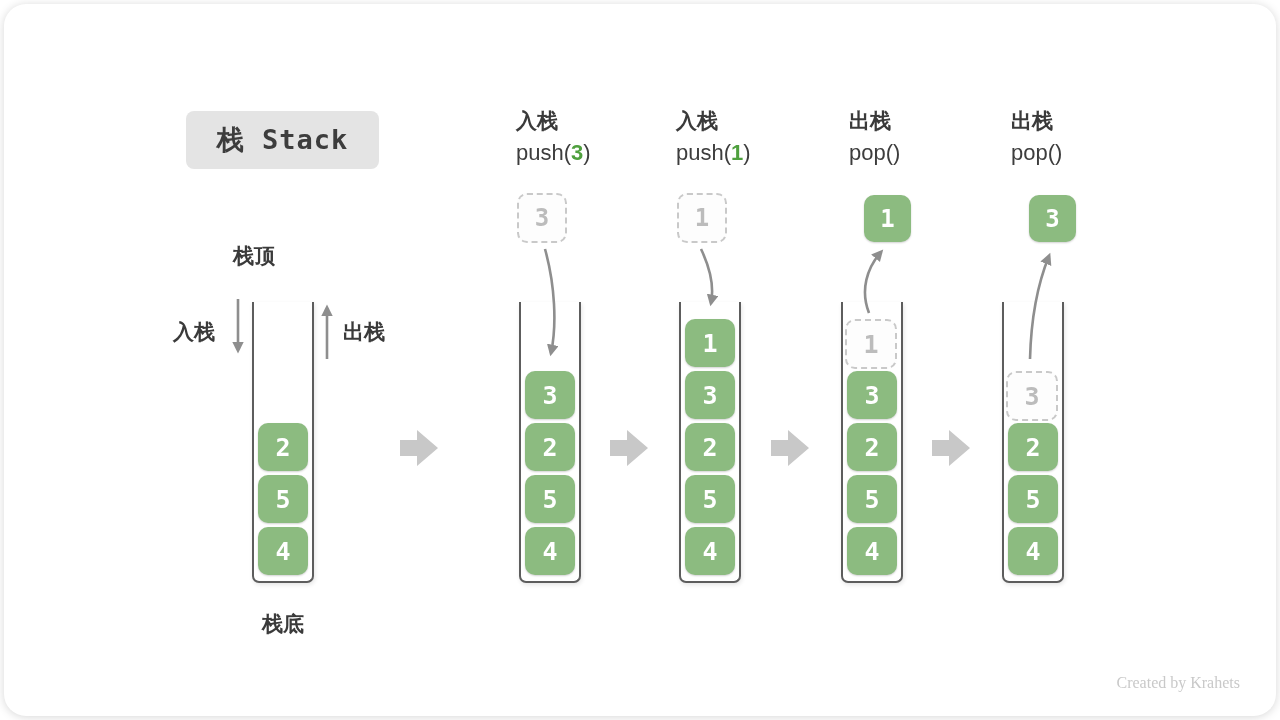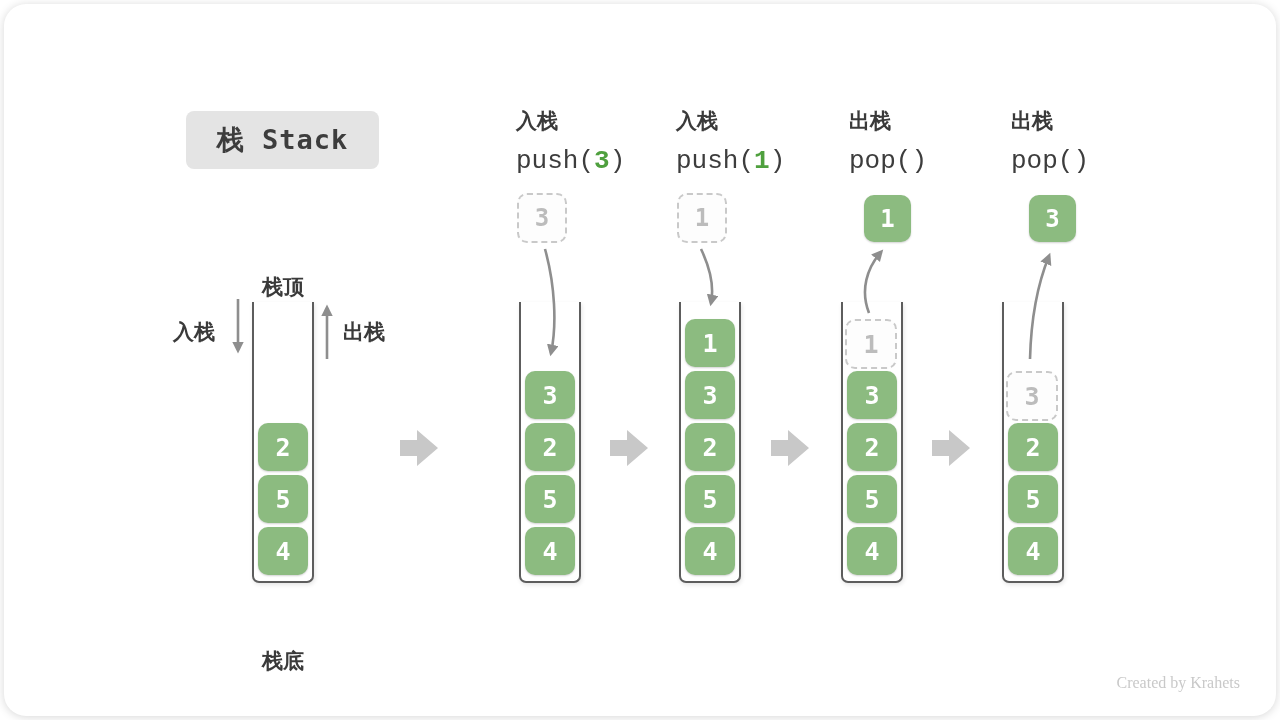--- a/index.html
+++ b/index.html
@@ -8,43 +8,43 @@
         border-radius:22px;box-shadow:0 1px 10px rgba(0,0,0,0.16);}
   .abs{position:absolute;}
 
   
   .title-box{left:186px;top:111px;width:193px;height:58px;background:#e4e4e4;border-radius:8px;
              display:flex;align-items:center;justify-content:center;
              font-family:"DejaVu Sans Mono",monospace;font-weight:bold;font-size:27px;color:#3d3d3d;letter-spacing:1px;}
 
   
   .cjk{font-weight:bold;color:#3a3a3a;font-size:21px;}
-  .lbl-top{left:233px;top:242px;width:100px;text-align:center;margin-top:31px;}
-  .lbl-bottom{left:233px;top:610px;width:100px;text-align:center;margin-top:37px;}
+  .lbl-top{left:233px;top:242px;width:100px;}
+  .lbl-bottom{left:233px;top:610px;width:100px;text-align:center;}
   .lbl-push{left:173px;top:318px;}
   .lbl-pop{left:343px;top:318px;}
 
   
   .well{top:302px;width:58px;height:279px;border-left:2px solid #5d5d5d;border-right:2px solid #5d5d5d;
         border-bottom:2px solid #5d5d5d;border-radius:0 0 7px 7px;background:#fff;
         box-shadow:1px 2px 4px rgba(0,0,0,0.10);}
   .well-1{left:252px;} .well-2{left:519px;} .well-3{left:679px;} .well-4{left:841px;} .well-5{left:1002px;}
 
   .cell{position:absolute;left:4px;width:50px;height:48px;border-radius:10px;background:#8CBB80;
         color:#fff;display:flex;align-items:center;justify-content:center;
         font-family:"DejaVu Sans Mono",monospace;font-weight:bold;font-size:25px;
         box-shadow:0 1px 2px rgba(0,0,0,0.18);}
   .ghost{background:#fdfdfd;border:2px dashed #c9c9c9;color:#bcbcbc;box-shadow:none;
          left:2px;width:48px;height:46px;}
   .slot5{top:17px;} .slot4{top:69px;} .slot3{top:121px;} .slot2{top:173px;} .slot1{top:225px;}
 
   
   .colhead{top:106px;color:#3a3a3a;}
   .colhead .l1{font-weight:bold;font-size:21px;line-height:30px;}
-  .colhead .l2{font-family:Liberation Mono, monospace;font-size:26px;line-height:34px;color:#3d3d3d;margin-top:8px;}
+  .colhead .l2{font-family:Liberation Sans, sans-serif;font-size:22px;line-height:34px;color:#3d3d3d;}
   .colhead .arg{color:#4FA03E;font-weight:bold;}
   .head-2{left:516px;} .head-3{left:676px;} .head-4{left:849px;} .head-5{left:1011px;}
 
   
   .float-box{display:flex;align-items:center;justify-content:center;border-radius:10px;
              font-family:"DejaVu Sans Mono",monospace;font-weight:bold;font-size:24px;}
   .float-dashed{width:46px;height:46px;background:#fdfdfd;border:2px dashed #c9c9c9;color:#bcbcbc;}
   .float-green{width:47px;height:47px;background:#8CBB80;color:#fff;box-shadow:0 1px 2px rgba(0,0,0,0.18);}
   .fb-2{left:517px;top:193px;} .fb-3{left:677px;top:193px;}
   .fb-4{left:864px;top:195px;} .fb-5{left:1029px;top:195px;}

